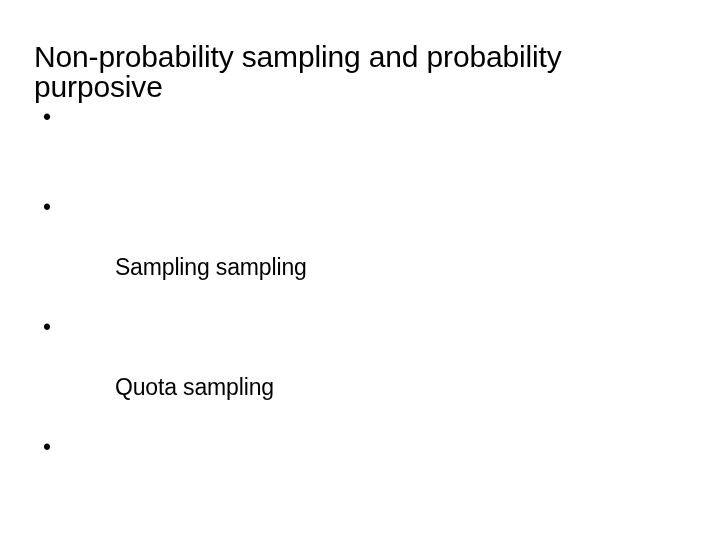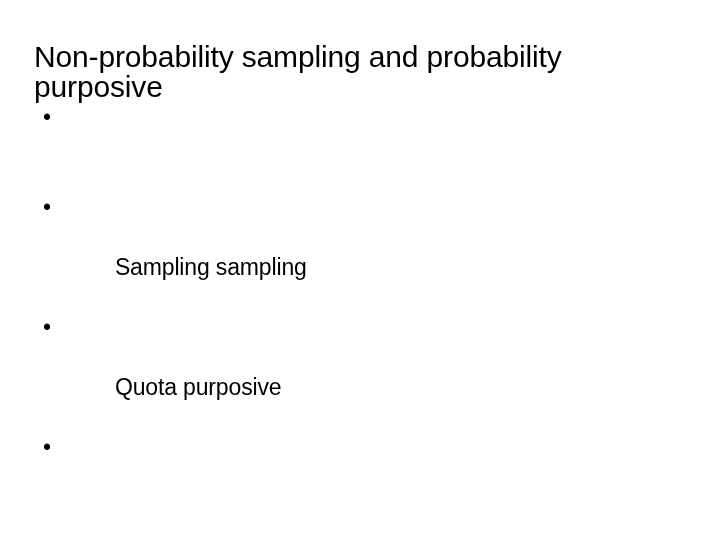--- a/index.html
+++ b/index.html
@@ -89,21 +89,21 @@
     <ul class="bullet-list">
       <li class="bullet-item">
         <span class="bullet-marker">•</span>
       </li>
       <li class="bullet-item">
         <span class="bullet-marker">•</span>
         <span class="bullet-text">Sampling sampling</span>
       </li>
       <li class="bullet-item">
         <span class="bullet-marker">•</span>
-        <span class="bullet-text">Quota purposive</span>
+        <span class="bullet-text">Quota sampling</span>
       </li>
       <li class="bullet-item">
         <span class="bullet-marker">•</span>
         
       </li>
 
     </ul>
 
   </div>
 </div>

